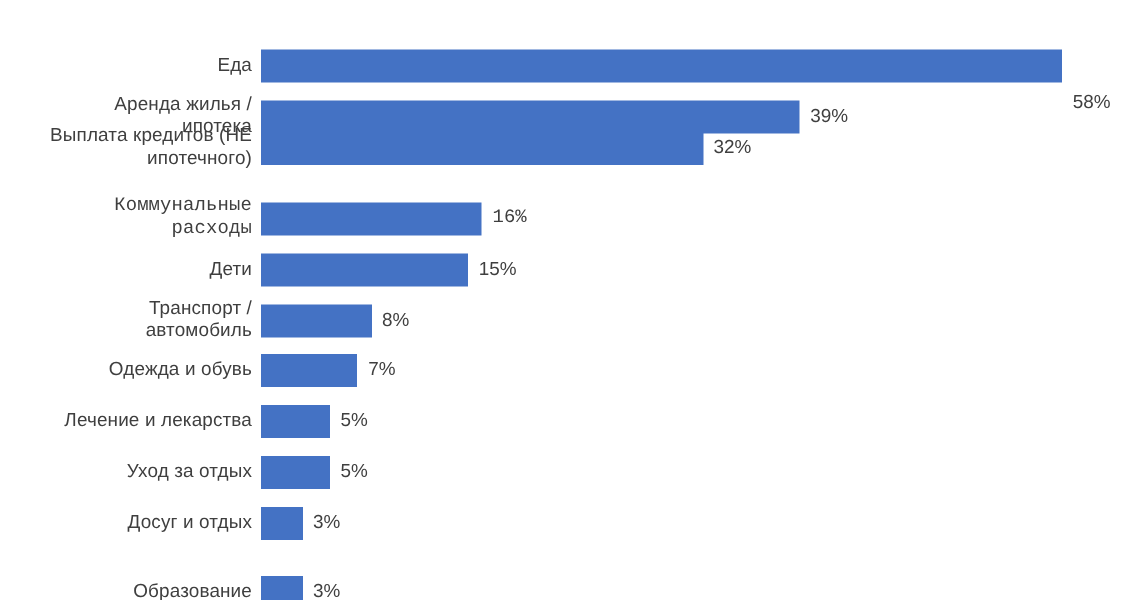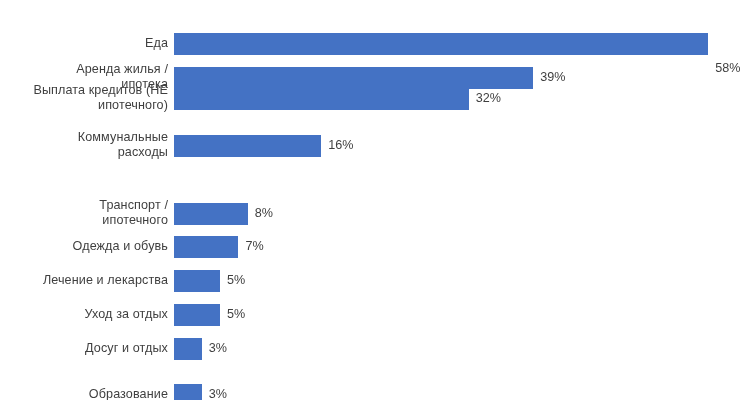--- a/index.html
+++ b/index.html
@@ -92,31 +92,38 @@
         <div class="bar-value" style="left: 540.19px;">39%</div>
       </div>
       <div class="bar-row" style="top: 82px;">
         <div class="cat-label two-line">Выплата кредитов (НЕ
 ипотечного)</div>
         <div class="bar-track" style="width: 294.72px;">
           <span class="bar" style="width: 294.72px; background: rgb(68, 114, 196);"></span>
         </div>
         <div class="bar-value" style="left: 475.72px;">32%</div>
       </div>
-      <div class="bar-row" style="top: 128.7px;">
+      <div class="bar-row" style="top: 128.7px; font-family: Liberation Mono, monospace;">
         <div class="cat-label two-line">Коммунальные
 расходы</div>
         <div class="bar-track" style="width: 147.36px;">
           <span class="bar" style="width: 147.36px; background: rgb(68, 114, 196);"></span>
         </div>
         <div class="bar-value" style="left: 328.36px;">16%</div>
       </div>
+      <div class="bar-row" style="top: 162.6px;">
+        <div class="cat-label one-line">Дети</div>
+        <div class="bar-track" style="width: 138.15px;">
+          <span class="bar" style="width: 138.15px; background: rgb(68, 114, 196);"></span>
+        </div>
+        <div class="bar-value" style="left: 319.15px;">15%</div>
+      </div>
       <div class="bar-row" style="top: 196.5px;">
         <div class="cat-label two-line">Транспорт /
-ипотечного</div>
+автомобиль</div>
         <div class="bar-track" style="width: 73.68px;">
           <span class="bar" style="width: 73.68px; background: rgb(68, 114, 196);"></span>
         </div>
         <div class="bar-value" style="left: 254.68px;">8%</div>
       </div>
       <div class="bar-row" style="top: 230.4px;">
         <div class="cat-label one-line">Одежда и обувь</div>
         <div class="bar-track" style="width: 64.47px;">
           <span class="bar" style="width: 64.47px; background: rgb(68, 114, 196);"></span>
         </div>

